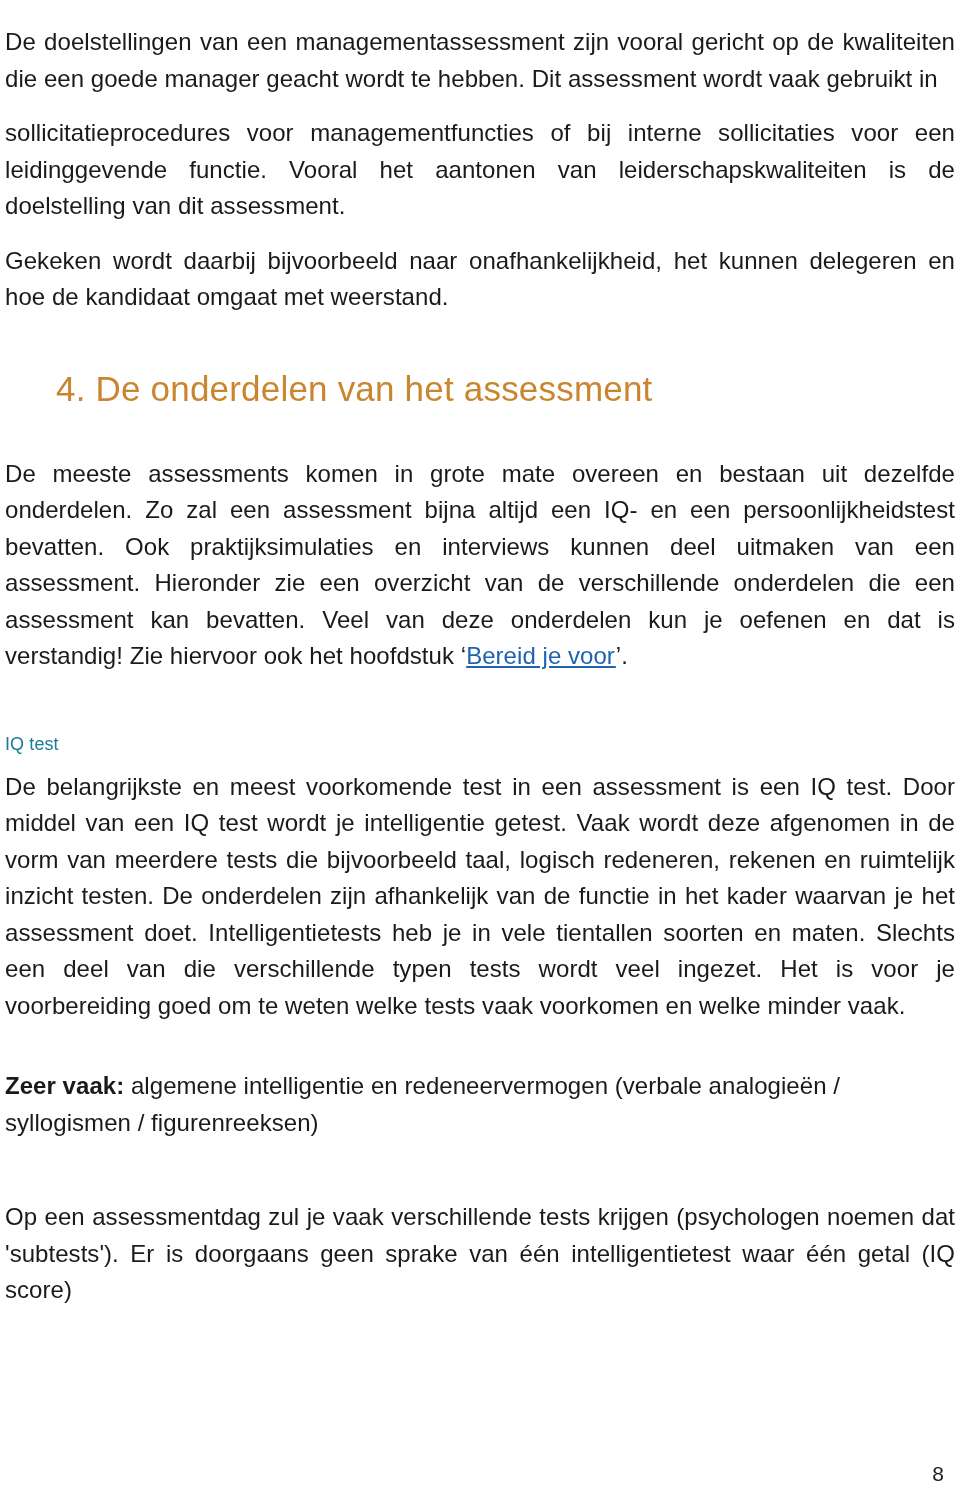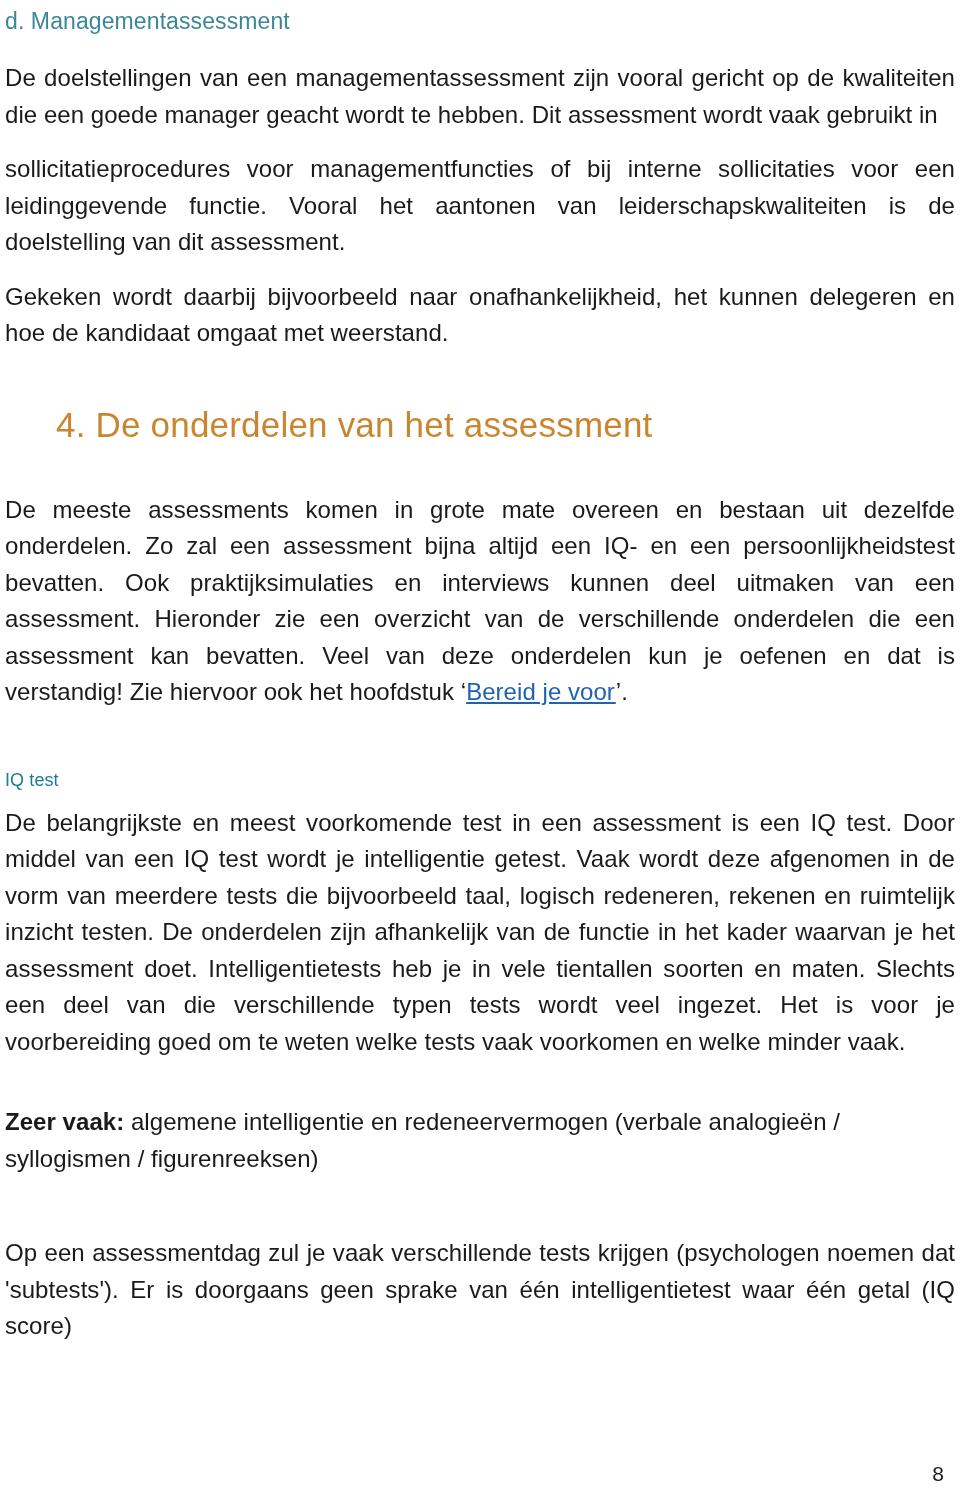--- a/index.html
+++ b/index.html
@@ -100,21 +100,20 @@
     line-height: 22px;
     color: #1a1a1a;
   }
 </style>
 </head>
 <body>
 
 <div class="page">
   <div class="content">
 
-    <h2 class="heading-sub">d. Managementassessment</h2>
 
     <div class="sp-24"></div>
 
     <p class="body justify-all">De doelstellingen van een managementassessment zijn vooral gericht op de kwaliteiten die een goede manager geacht wordt te hebben. Dit assessment wordt vaak gebruikt in</p>
 
     <div class="sp-18"></div>
 
     <p class="body justify-all">sollicitatieprocedures voor managementfuncties of bij interne sollicitaties voor een leidinggevende functie. Vooral het aantonen van leiderschapskwaliteiten is de doelstelling van dit assessment.</p>
 
     <div class="sp-18"></div>

